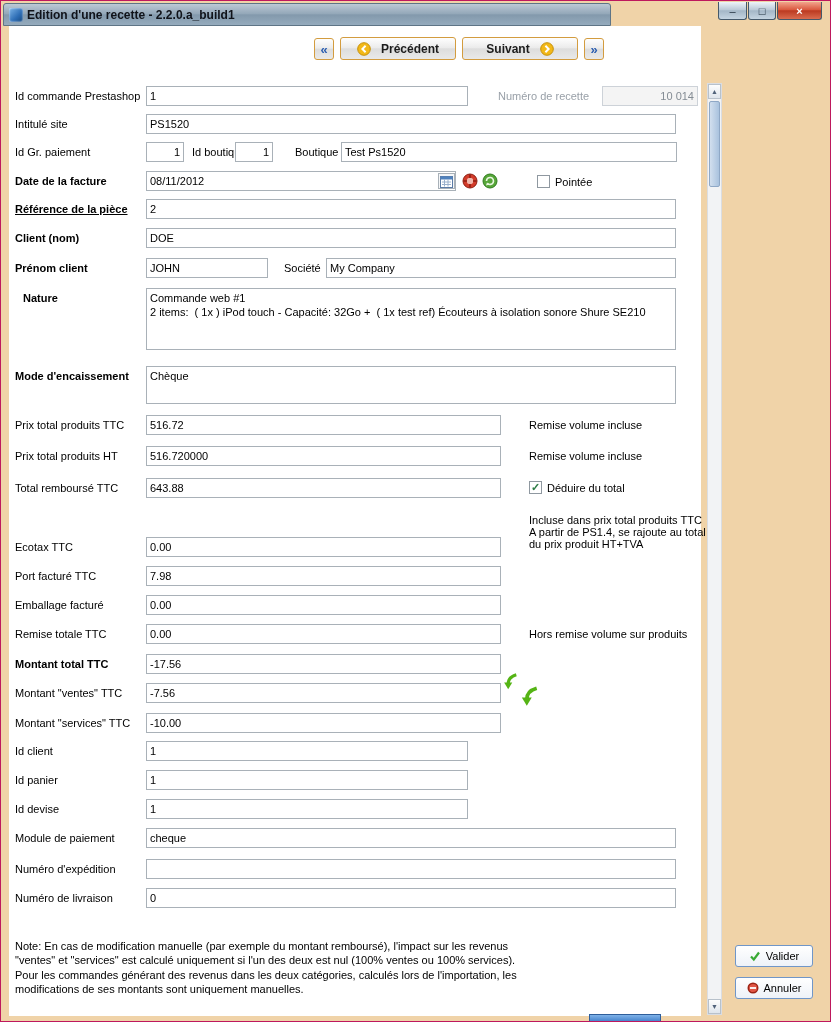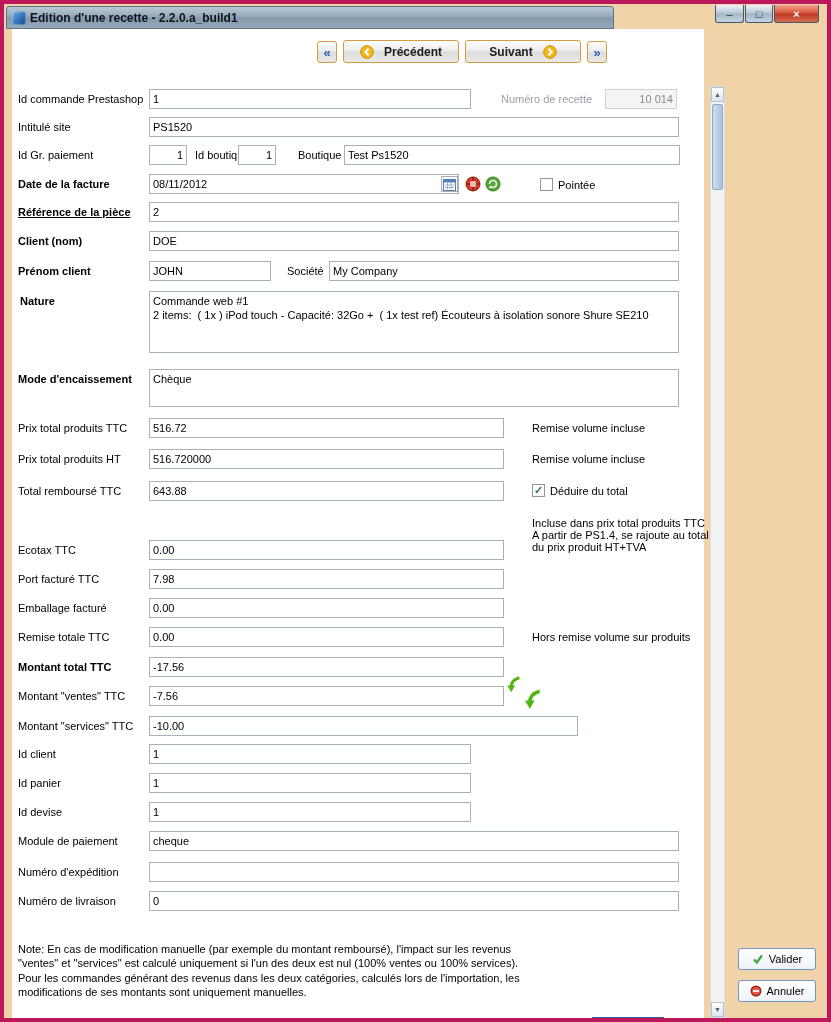--- a/index.html
+++ b/index.html
@@ -1,16 +1,16 @@
 <!DOCTYPE html>
 <html><head>
 <meta charset="utf-8">
 <style>
   html,body{margin:0;padding:0;background:#d8d8d8;font-family:"Liberation Sans",sans-serif;}
-  .app{position:relative;width:831px;height:1022px;background:#f0d3a8;border:4px solid #be185d;box-sizing:border-box;overflow:hidden;}
+  .app{position:relative;width:831px;height:1022px;background:#f0d3a8;border:1px solid #be185d;box-sizing:border-box;overflow:hidden;}
   
   .titlebar{position:absolute;left:2px;top:2px;width:608px;height:23px;
     background:linear-gradient(180deg,#bcc9d5,#94a8b9 46%,#8399ac 52%,#95abbd);
     border:1px solid #5e7486;border-radius:3px 3px 0 0;box-sizing:border-box;display:flex;align-items:center;}
   .title-text{font-size:12px;font-weight:bold;color:#10131a;margin-left:4px;white-space:nowrap;}
   .app-icon{display:inline-block;width:14px;height:14px;margin-left:5px;border-radius:2px;
     background:linear-gradient(135deg,#7db5e8 0%,#2d6db5 60%,#15487e 100%);box-shadow:inset 0 0 2px #fff;}
   .win-controls{position:absolute;right:8px;top:1px;display:flex;gap:1px;}
   .win-btn{height:18px;border:1px solid #44586a;border-top:none;border-radius:0 0 3px 3px;box-sizing:border-box;
     background:linear-gradient(#eef3f8,#bccad8 45%,#a4b7c7 52%,#c5d4e1);display:flex;align-items:center;justify-content:center;
@@ -88,21 +88,21 @@
         <path d="M5.4 3.8 L8.6 7 L5.4 10.2" stroke="#fff" stroke-width="2" fill="none"></path>
       </svg>
   </button>
   <button class="nav-btn small" style="left:583px;top:37px;width:20px;height:22px;">
       <span>»</span>
     </button>
 
   <span class="lbl" style="left:14px;top:89px;">Id commande Prestashop</span>
   <input class="inp" style="left: 145px; top: 85px; width: 322px;" value="1">
   <span class="lbl gray" style="left:497px;top:89px;">Numéro de recette</span>
-  <input class="inp disabled right" style="left: 601px; top: 85px; width: 72px;" value="10 014">
+  <input class="inp disabled right" style="left: 601px; top: 85px; width: 96px;" value="10 014">
 
   <span class="lbl" style="left:14px;top:117px;">Intitulé site</span>
   <input class="inp" style="left: 145px; top: 113px; width: 530px;" value="PS1520">
 
   <span class="lbl" style="left:14px;top:145px;">Id Gr. paiement</span>
   <input class="inp right" style="left: 145px; top: 141px; width: 38px;" value="1">
   <span class="lbl" style="left:191px;top:145px;">Id boutique</span>
   <input class="inp right" style="left: 234px; top: 141px; width: 38px;" value="1">
   <span class="lbl" style="left:286px;top:145px;margin-left:8px;">Boutique</span>
   <input class="inp" style="left: 340px; top: 141px; width: 336px;" value="Test Ps1520">
@@ -133,21 +133,21 @@
   <input class="inp" style="left: 145px; top: 198px; width: 530px;" value="2">
 
   <span class="lbl bold" style="left:14px;top:231px;">Client (nom)</span>
   <input class="inp" style="left: 145px; top: 227px; width: 530px;" value="DOE">
 
   <span class="lbl bold" style="left:14px;top:261px;">Prénom client</span>
   <input class="inp" style="left: 145px; top: 257px; width: 122px;" value="JOHN">
   <span class="lbl" style="left:283px;top:261px;">Société</span>
   <input class="inp" style="left: 325px; top: 257px; width: 350px;" value="My Company">
 
-  <span class="lbl bold" style="left:16px;top:291px;">Nature</span>
+  <span class="lbl bold" style="left:22px;top:291px;">Nature</span>
   <textarea class="inp" style="left: 145px; top: 287px; width: 530px; height: 62px;">Commande web #1
 2 items:  ( 1x ) iPod touch - Capacité: 32Go +  ( 1x test ref) Écouteurs à isolation sonore Shure SE210</textarea>
 
   <span class="lbl bold" style="left:14px;top:369px;">Mode d'encaissement</span>
   <textarea class="inp" style="left: 145px; top: 365px; width: 530px; height: 38px;">Chèque</textarea>
 
   <span class="lbl" style="left:14px;top:418px;">Prix total produits TTC</span>
   <input class="inp" style="left: 145px; top: 414px; width: 355px;" value="516.72">
   <span class="side-note" style="left:528px;top:418px;">Remise volume incluse</span>
 
@@ -185,21 +185,21 @@
   <svg class="garr" style="left:500px;top:672px;" width="18" height="18" viewBox="0 0 20 20">
     <path d="M17 2 C10 4 8 8 8 12" fill="none" stroke="#55b415" stroke-width="3.4"></path>
     <polygon points="3.5,10.5 12.5,10.5 8,18" fill="#55b415"></polygon>
   </svg>
   <svg class="garr" style="left:517px;top:684px;" width="22" height="24" viewBox="0 0 20 20">
     <path d="M17 2 C10 4 8 8 8 12" fill="none" stroke="#55b415" stroke-width="3.4"></path>
     <polygon points="3.5,10.5 12.5,10.5 8,18" fill="#55b415"></polygon>
   </svg>
 
   <span class="lbl" style="left:14px;top:716px;">Montant "services" TTC</span>
-  <input class="inp" style="left: 145px; top: 712px; width: 429px;" value="-10.00">
+  <input class="inp" style="left: 145px; top: 712px; width: 355px;" value="-10.00">
 
   <span class="lbl" style="left:14px;top:744px;">Id client</span>
   <input class="inp" style="left: 145px; top: 740px; width: 322px;" value="1">
   <span class="lbl" style="left:14px;top:773px;">Id panier</span>
   <input class="inp" style="left: 145px; top: 769px; width: 322px;" value="1">
   <span class="lbl" style="left:14px;top:802px;">Id devise</span>
   <input class="inp" style="left: 145px; top: 798px; width: 322px;" value="1">
 
   <span class="lbl" style="left:14px;top:831px;">Module de paiement</span>
   <input class="inp" style="left: 145px; top: 827px; width: 530px;" value="cheque">

